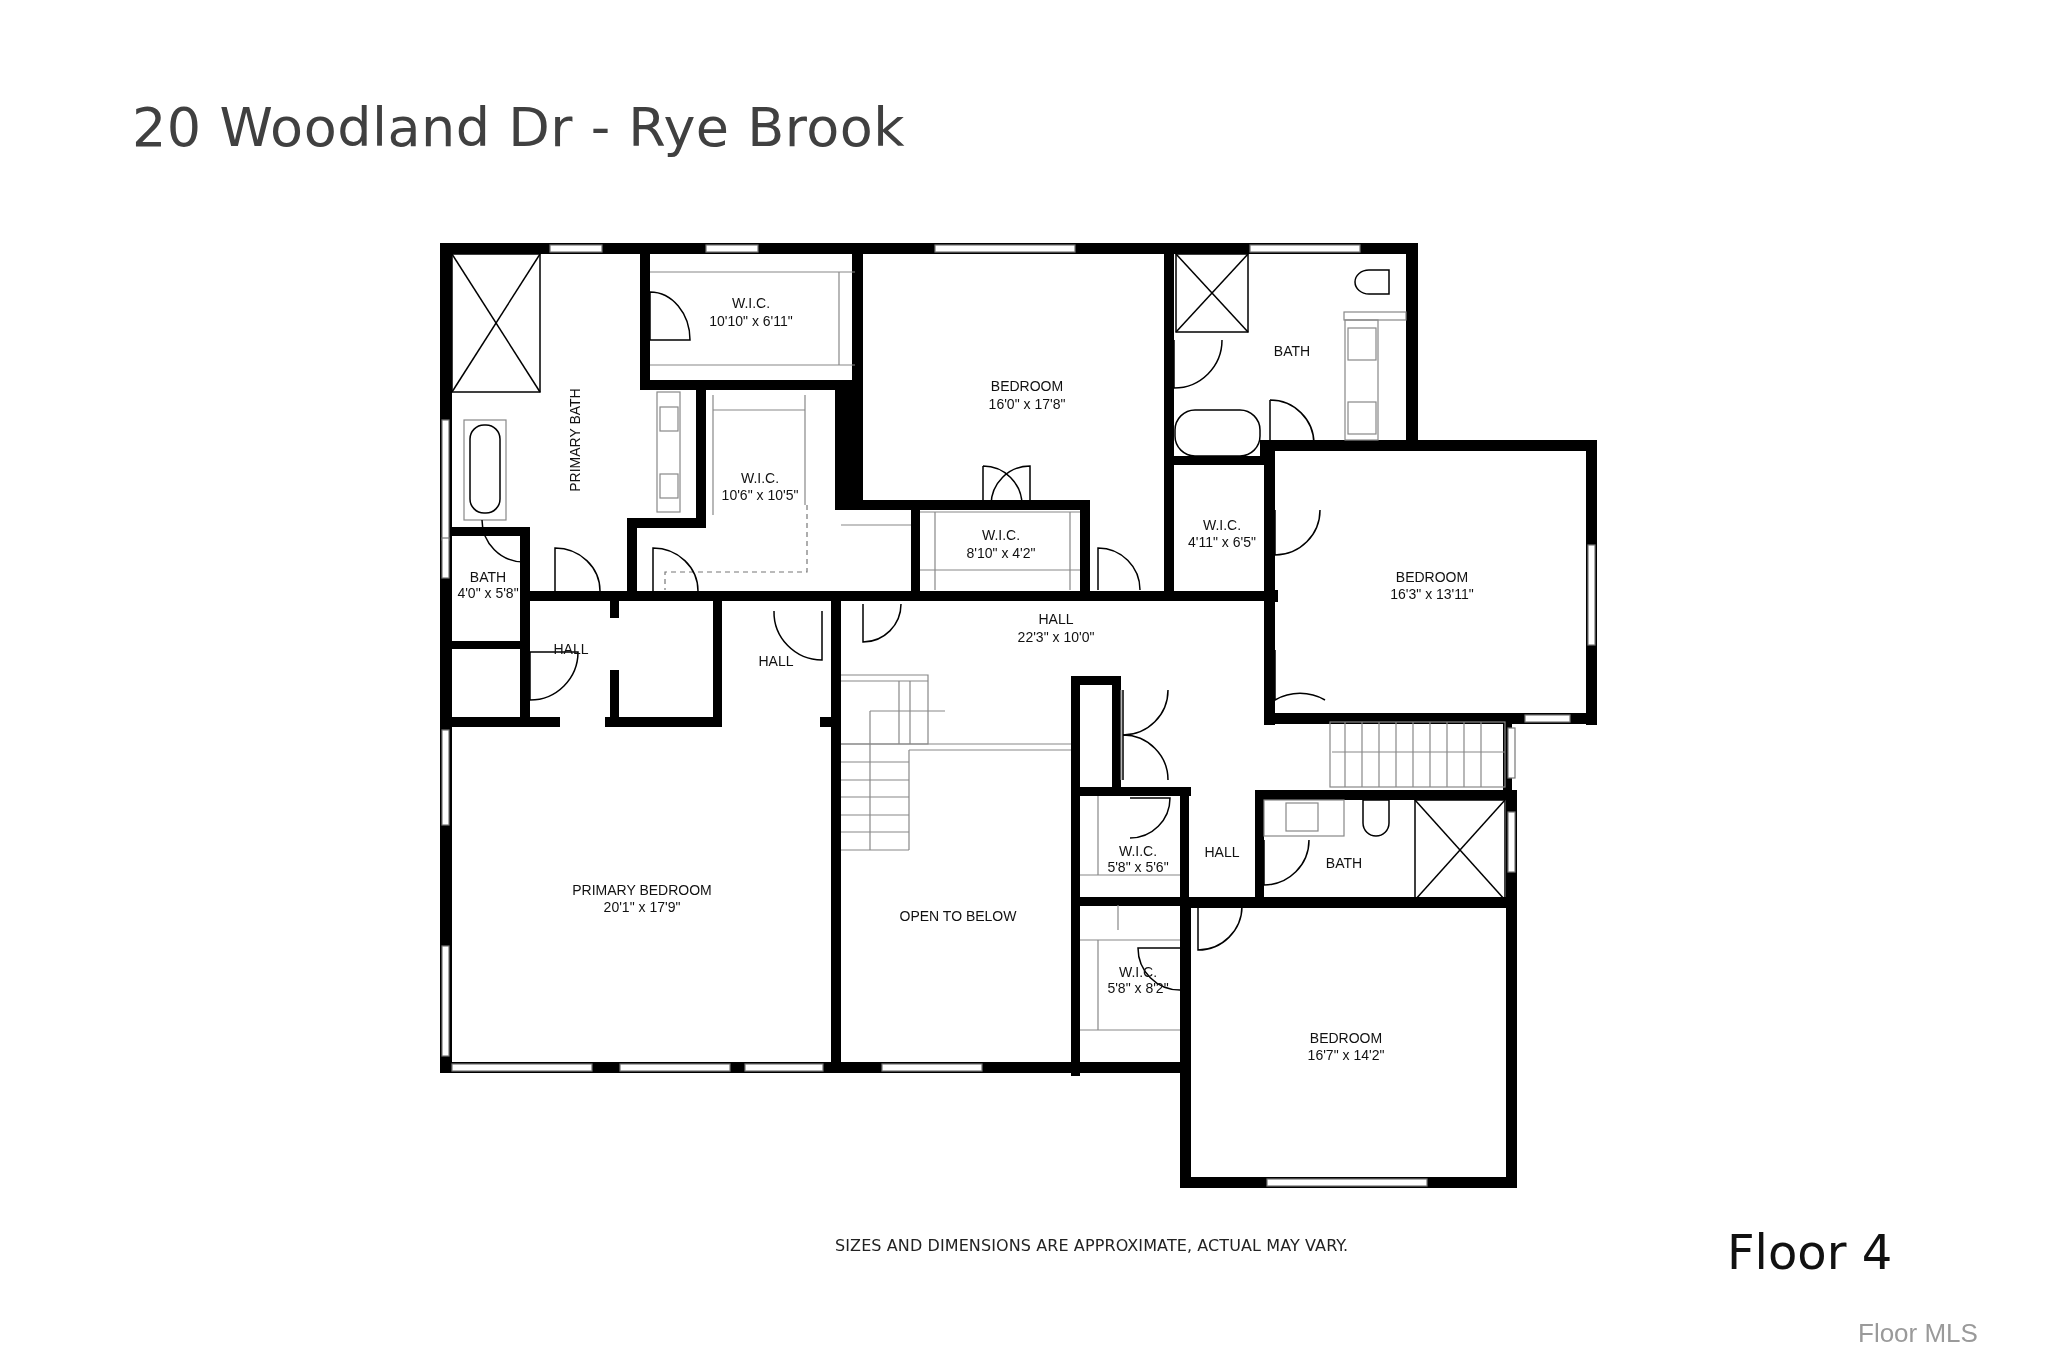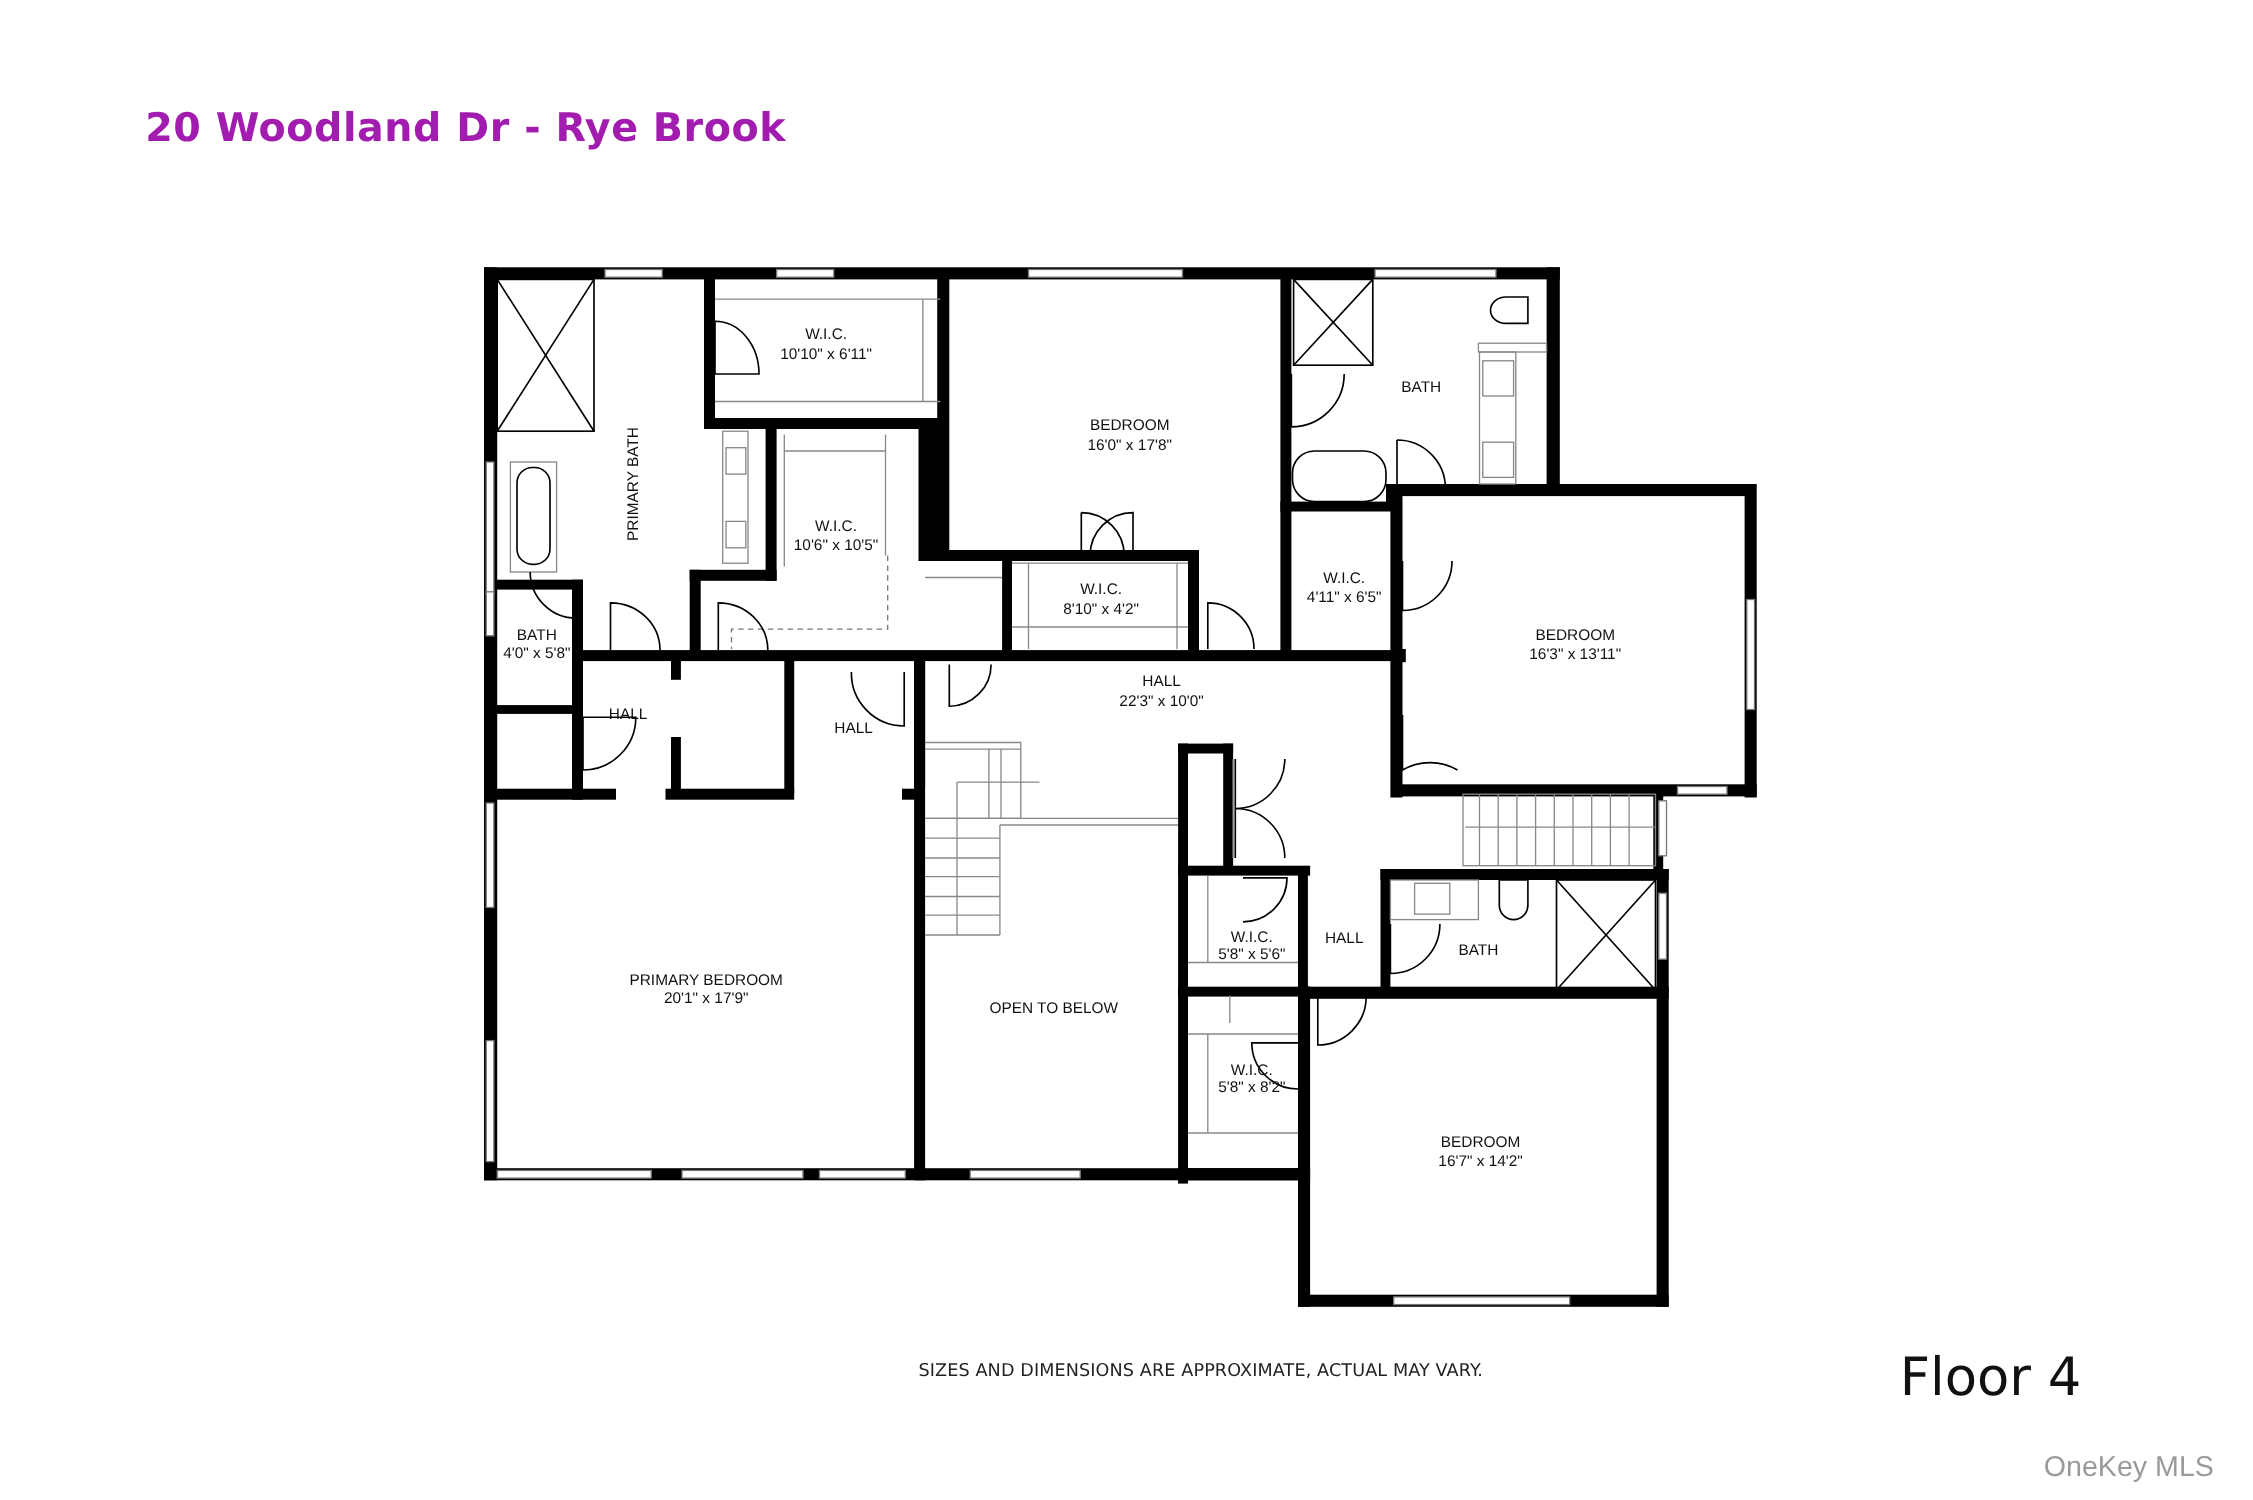--- a/index.html
+++ b/index.html
@@ -1,17 +1,17 @@
 <!DOCTYPE html>
 <html><head>
 <meta charset="utf-8">
 <style>
   html,body{margin:0;padding:0;background:#fff;}
   body{width:2048px;height:1364px;position:relative;overflow:hidden;font-family:"DejaVu Sans",sans-serif;}
-  .title{position:absolute;left:132px;top:96px;font-size:36px;color:#a21caf;font-family:"DejaVu Sans",sans-serif;letter-spacing:0.5px;font-weight:bold;}
+  .title{position:absolute;left:132px;top:96px;font-size:54px;color:#404040;font-family:"DejaVu Sans",sans-serif;letter-spacing:0.5px;}
   .floor{position:absolute;left:1727px;top:1224px;font-size:48px;color:#111;}
   .disclaimer{position:absolute;left:835px;top:1236px;font-size:16px;color:#222;font-weight:normal;letter-spacing:0.1px;}
   .watermark{position:absolute;left:1858px;top:1318px;font-size:26px;color:#9a9a9a;font-family:"Liberation Sans",sans-serif;}
   svg#plan{position:absolute;left:0;top:0;}
   .wall{fill:#000;}
   .thin{stroke:#000;stroke-width:1.5;fill:none;}
   .gray{stroke:#888;stroke-width:1.2;fill:none;}
   .dash{stroke:#777;stroke-width:1.2;fill:none;stroke-dasharray:5 4;}
   .win{fill:#fff;stroke:#777;stroke-width:1.2;}
   .lbl{font-family:"Liberation Sans",sans-serif;font-size:14px;fill:#111;text-anchor:middle;}
@@ -268,13 +268,13 @@
     <text class="lbl" x="1138" y="977">W.I.C.</text>
     <text class="lbl" x="1138" y="993">5'8" x 8'2"</text>
 
     <text class="lbl" x="1346" y="1043">BEDROOM</text>
     <text class="lbl" x="1346" y="1060">16'7" x 14'2"</text>
   </g>
 </svg>
 
 <div class="disclaimer">SIZES AND DIMENSIONS ARE APPROXIMATE, ACTUAL MAY VARY.</div>
 <div class="floor">Floor 4</div>
-<div class="watermark">OneKey MLS</div>
+<div class="watermark">Floor MLS</div>
 
 </body></html>

